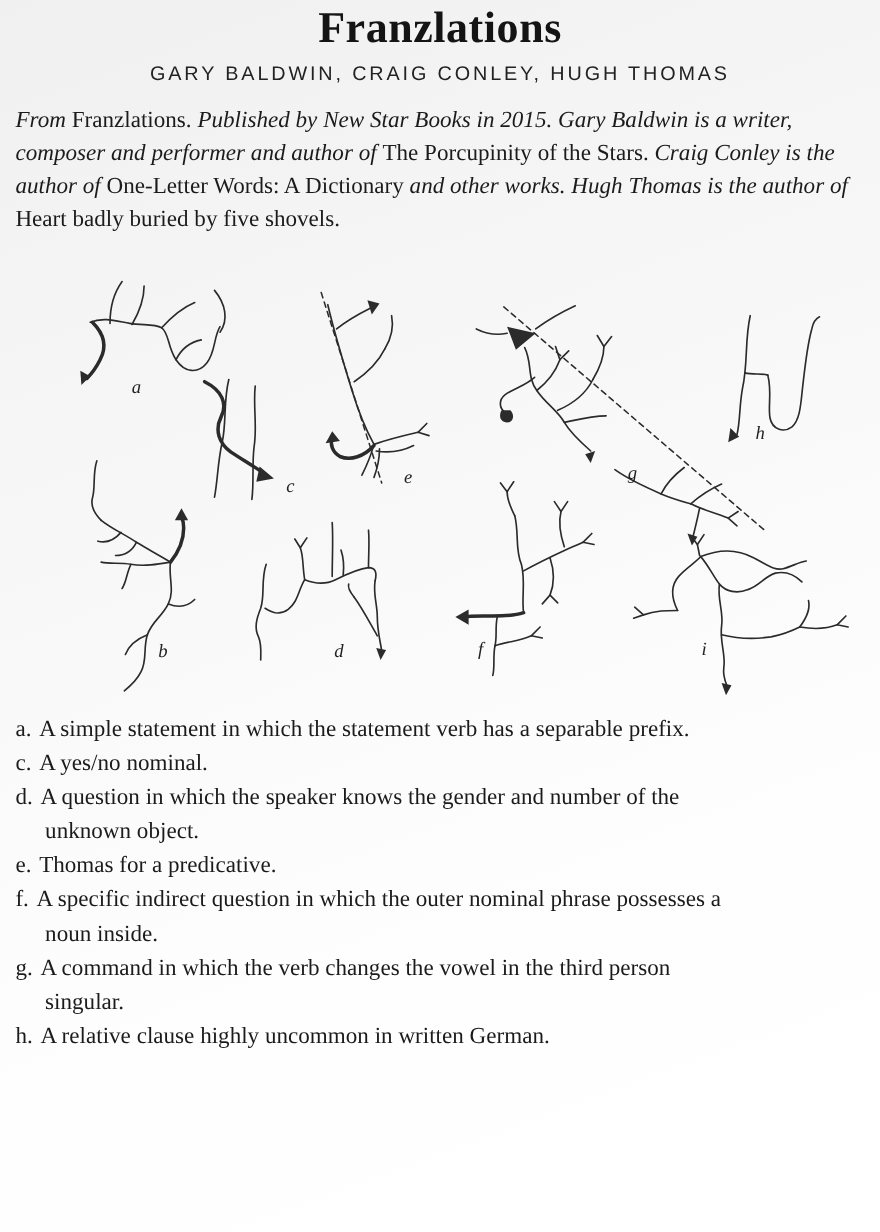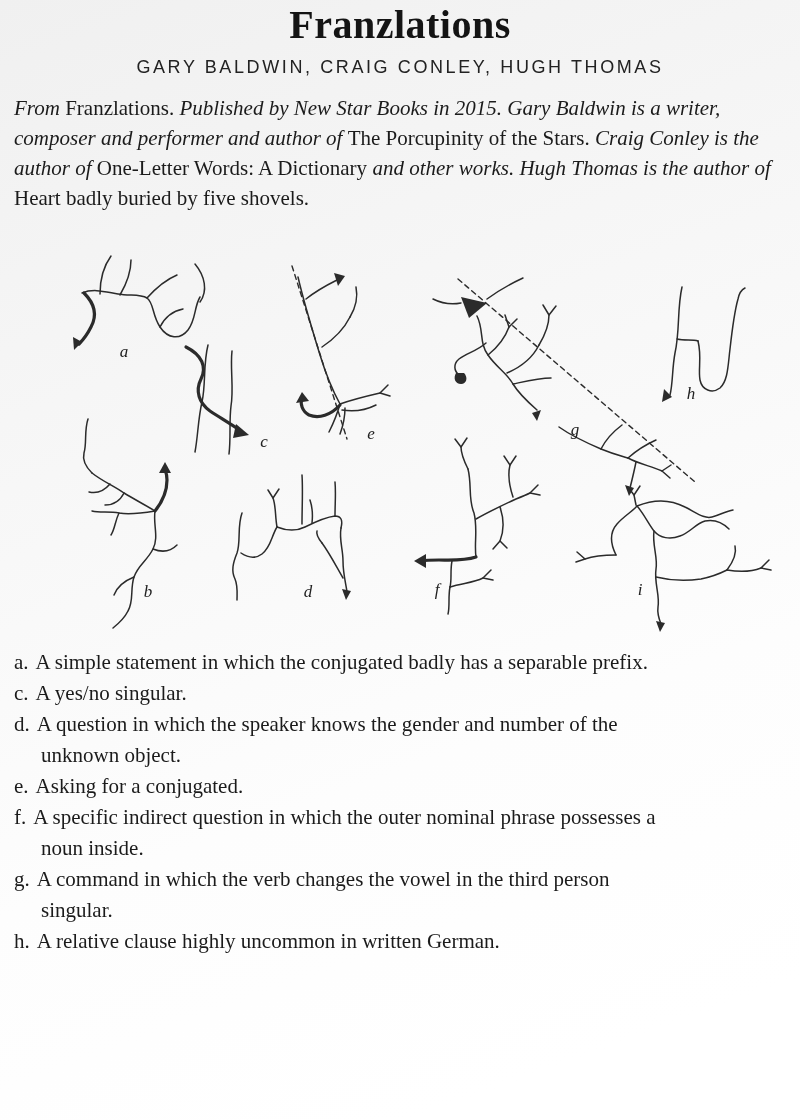--- a/index.html
+++ b/index.html
@@ -183,25 +183,25 @@
       <path d="M616,330 C632,334 647,334 661,332 C671,330 679,327 687,323"></path>
       <path d="M687,323 C693,315 697,307 695,299"></path>
       <path d="M687,323 C699,325 711,325 721,321"></path>
       <path d="M721,321 L729,313 M721,321 L731,323"></path>
       <text x="600" y="348" text-anchor="middle">i</text>
     </g>
   </svg>
 
 
   <div class="dlist">
-    <p class="ditem"><span class="dletter">a.</span><span class="dtext">A simple statement in which the conjugated badly has a separable prefix.</span></p>
-    <p class="ditem"><span class="dletter">c.</span><span class="dtext">A yes/no singular.</span></p>
+    <p class="ditem"><span class="dletter">a.</span><span class="dtext">A simple statement in which the statement verb has a separable prefix.</span></p>
+    <p class="ditem"><span class="dletter">c.</span><span class="dtext">A yes/no nominal.</span></p>
     <p class="ditem"><span class="dletter">d.</span><span class="dtext">A question in which the speaker knows the gender and number of the
 unknown object.</span></p>
-    <p class="ditem"><span class="dletter">e.</span><span class="dtext">Asking for a conjugated.</span></p>
+    <p class="ditem"><span class="dletter">e.</span><span class="dtext">Thomas for a predicative.</span></p>
     <p class="ditem"><span class="dletter">f.</span><span class="dtext">A specific indirect question in which the outer nominal phrase possesses a
 noun inside.</span></p>
     <p class="ditem"><span class="dletter">g.</span><span class="dtext">A command in which the verb changes the vowel in the third person
 singular.</span></p>
     <p class="ditem"><span class="dletter">h.</span><span class="dtext">A relative clause highly uncommon in written German.</span></p>
   </div>
 
 </div>
 
 </body></html>

